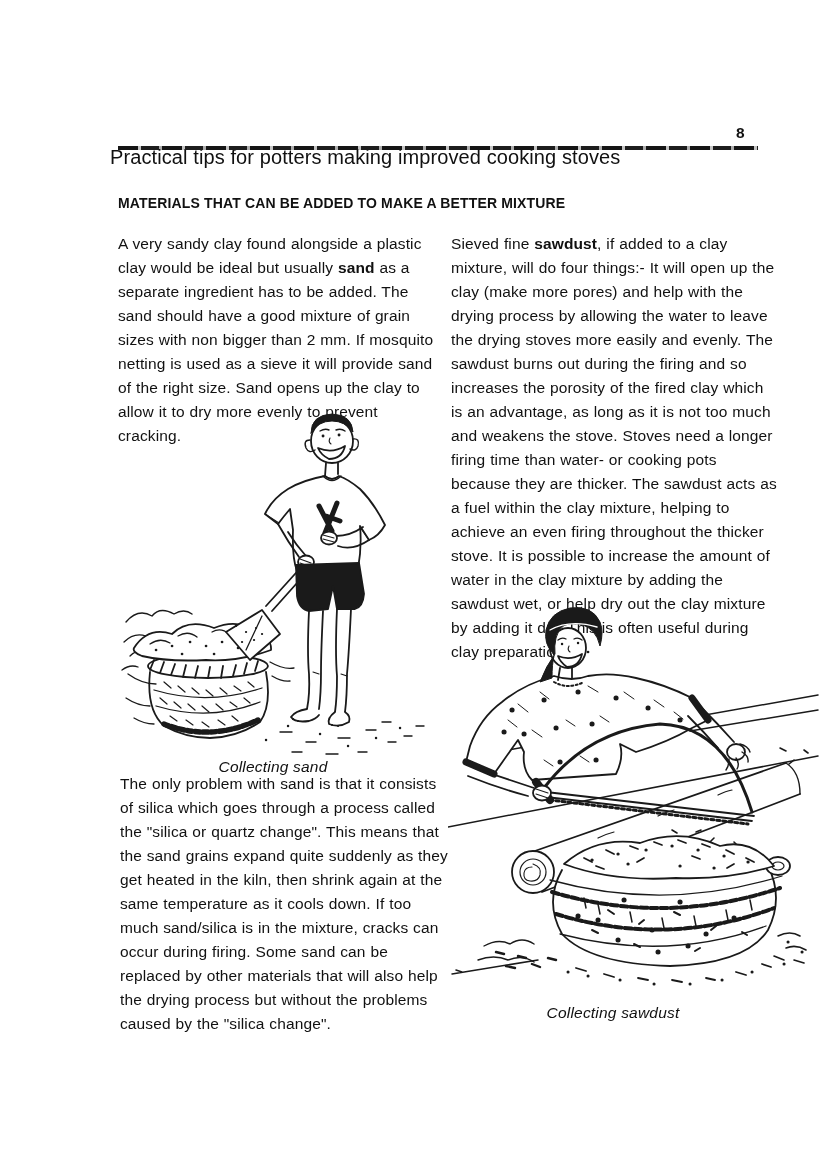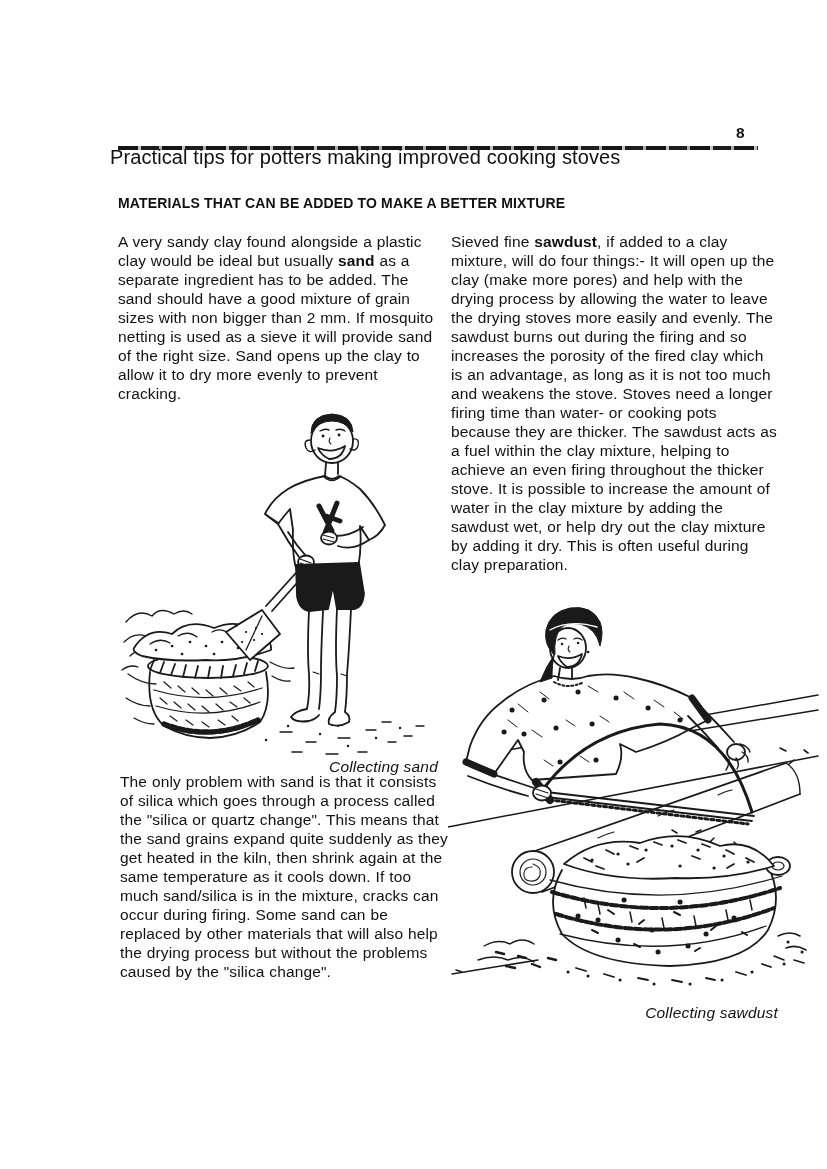--- a/index.html
+++ b/index.html
@@ -26,28 +26,28 @@
     left:118px; top:146px; width:640px; height:4px;
     background:repeating-linear-gradient(90deg,
       #151515 0 20px, rgba(20,20,20,0.25) 20px 23px,
       #1d1d1d 23px 41px, rgba(20,20,20,0.35) 41px 44px);
   }
   .section-heading {
     left:118px; top:195px; width:640px;
     font-size:14px; font-weight:700; letter-spacing:0.15px;
   }
   .col {
-    font-size:15.5px; line-height:19px;
+    font-size:15.5px; line-height:24px;
     letter-spacing:0.12px; word-spacing:0.4px;
   }
   .left-para-1 { left:118px; top:232px; width:324px; }
   .right-para  { left:451px; top:232px; width:326px; }
   .left-para-2 { left:120px; top:772px; width:330px; }
   .caption {
-    font-size:15.5px; font-style:italic; text-align:right;
+    font-size:15.5px; font-style:italic; text-align:center;
     letter-spacing:0.2px;
   }
   .caption-sand    { left:108px; top:758px; width:330px; }
   .caption-sawdust { left:448px; top:992px; width:330px;margin-top:12px; }
   .fig { display:block; }
   .fig-sand    { left:120px; top:410px; }
   .fig-sawdust { left:448px; top:600px; }
   b { font-weight:700; }
 </style>
 </head>

